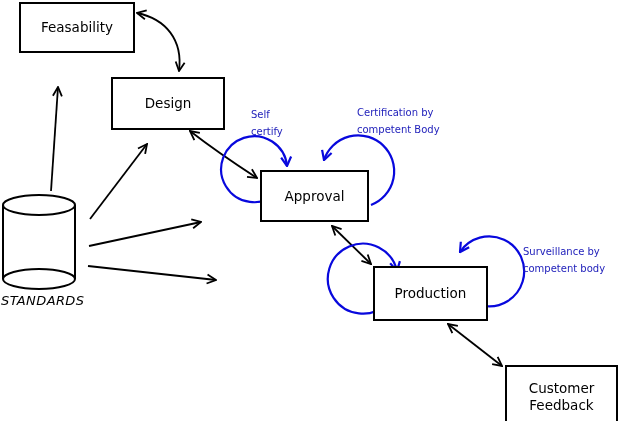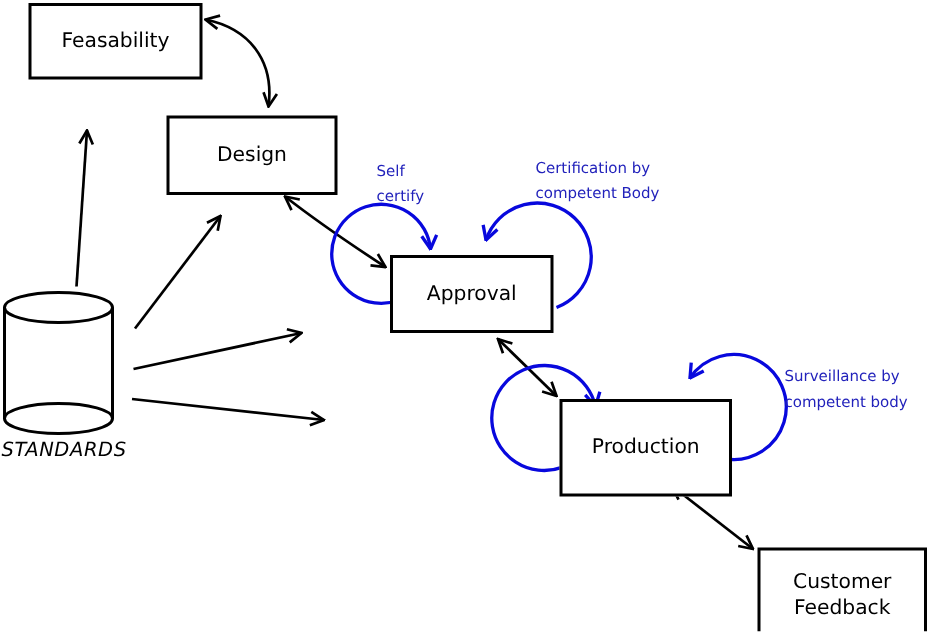--- a/index.html
+++ b/index.html
@@ -14,21 +14,21 @@
   .cyl-line{stroke:#000000;stroke-width:2;}
   .node{
     position:absolute;background:#ffffff;border:2px solid #000000;
     display:flex;align-items:center;justify-content:center;
     font-size:13.5px;color:#000000;text-align:center;line-height:17px;
     box-sizing:border-box;
   }
   .node-feasability{left:19px;top:2px;width:116px;height:51px;}
   .node-design{left:111px;top:77px;width:114px;height:53px;}
   .node-approval{left:260px;top:170px;width:109px;height:52px;}
-  .node-production{left:373px;top:266px;width:115px;height:65px;}
+  .node-production{left:373px;top:266px;width:115px;height:55px;}
   .node-feedback{left:505px;top:365px;width:113px;height:64px;flex-direction:column;}
   .annot{
     position:absolute;color:#2222bb;font-size:10px;line-height:17px;white-space:nowrap;
   }
   .annot-self{left:251px;top:106px;}
   .annot-cert{left:357px;top:104px;}
   .annot-surv{left:523px;top:219px;margin-top:24px;}
   .annot-quality{left:271px;top:298px;}
   .standards-label{
     position:absolute;left:1px;top:293px;color:#000000;font-size:13px;letter-spacing:0.4px;font-style:italic;

